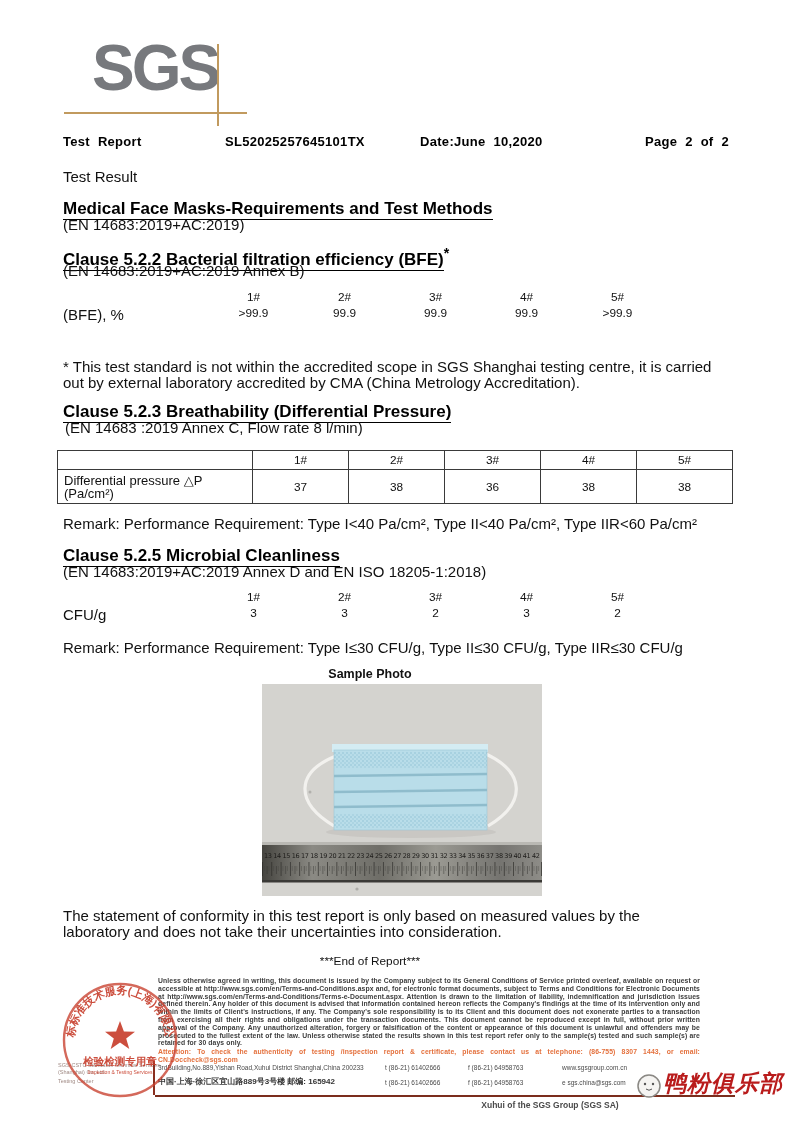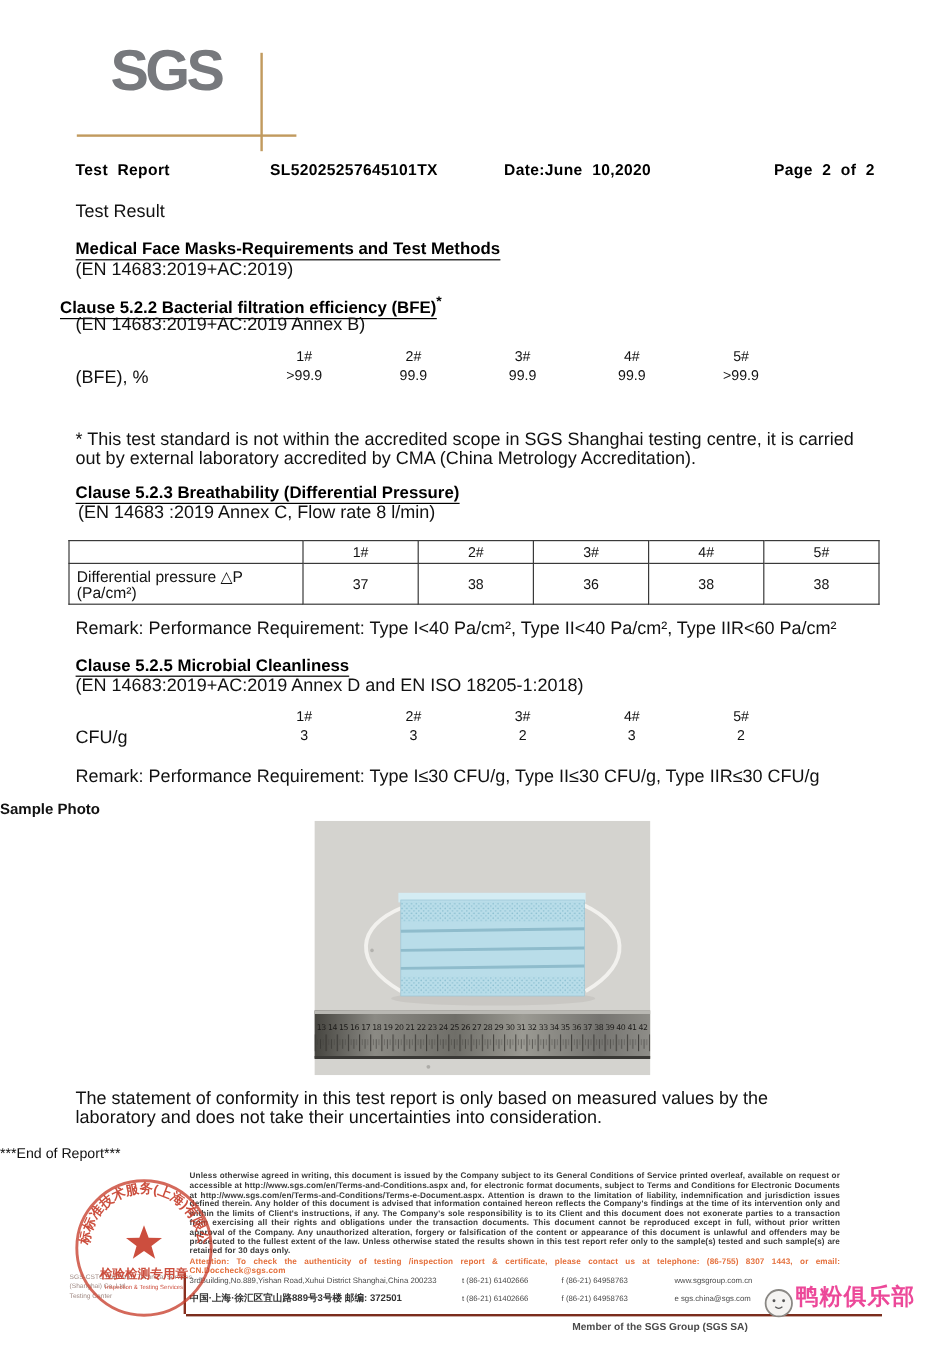--- a/index.html
+++ b/index.html
@@ -2,29 +2,29 @@
 <html><head>
 <meta charset="utf-8">
 <style>
   html,body { margin:0; padding:0; background:#ffffff; }
   .page {
     position:relative; width:793px; height:1122px; background:#ffffff;
     font-family:"Liberation Sans", sans-serif; color:#111; overflow:hidden;
   }
   .abs { position:absolute; }
   
-  .logo-text { left:92px; top:36px; font-size:48px; font-weight:bold; color:#77797d;
+  .logo-text { left:92px; top:36px; font-size:64px; font-weight:bold; color:#77797d;
                letter-spacing:-3px; line-height:1; }
   .logo-vline { left:217px; top:44px; width:2px; height:82px; background:#c19a5e; }
   .logo-hline { left:64px; top:112px; width:183px; height:2px; background:#c19a5e; }
   
   .hdr { top:134px; font-size:13px; font-weight:bold; letter-spacing:0.3px; word-spacing:4px; color:#000; }
   
   .body-txt { font-size:15px; color:#111; }
-  .heading { font-size:14px; font-weight:bold; color:#000; }
+  .heading { font-size:17px; font-weight:bold; color:#000; }
   .heading .ul { border-bottom:1.6px solid #000; padding-bottom:1px; }
   .cols-row { left:208px; width:455px; display:flex; font-size:11.8px; }
   .cols-row span { width:91px; text-align:center; }
   
   table.bt { border-collapse:collapse; width:676px; table-layout:fixed; }
   table.bt td { border:1px solid #3a3a3a; font-size:11.8px; text-align:center; padding:0; }
   table.bt .lbl { text-align:left; padding:2px 4px 2px 6px; line-height:13px; font-size:13px; }
   table.bt tr.hd td { height:18px; }
   table.bt tr.dt td { height:29px; }
   
@@ -35,24 +35,24 @@
                text-align:justify; letter-spacing:0.1px; margin-top:1px; }
   .addr { font-size:6.5px; color:#4a4a4a; white-space:nowrap; }
   .addr-cn { font-size:8px; font-weight:bold; color:#333; white-space:nowrap; }
   .vdiv { left:153px; top:1061px; width:1.5px; height:34px; background:#8a2f1f; }
   .hrule { left:155px; top:1095px; width:580px; height:2px; background:#7b2d1d; }
   .member { left:400px; top:1100px; width:300px; text-align:center; font-size:8.5px;
             font-weight:bold; color:#4a4a4a; }
   .company { left:58px; width:112px; font-size:5.5px; line-height:7px; color:#a08a84; }
   .stamp { left:60px; top:979px; width:120px; height:122px; opacity:0.92; z-index:3; }
   .wm { z-index:4; }
-  .wm-text { left:663px; top:1068px; font-size:19px; font-weight:bold; color:#ec4899;
-             letter-spacing:1px; }
+  .wm-text { left:663px; top:1068px; font-size:23px; font-weight:bold; color:#b91c1c;
+             letter-spacing:1px;font-style:italic; }
   .photo-box { left:262px; top:684px; width:280px; height:212px; }
-  .center-line { left:0; width:740px; text-align:left; }
+  .center-line { left:0; width:740px; text-align:center; }
 </style>
 </head>
 <body>
 
 <div class="page">
 
   <div class="abs logo-text">SGS</div>
   <div class="abs logo-vline"></div>
   <div class="abs logo-hline"></div>
 
@@ -61,21 +61,21 @@
   <div class="abs hdr" style="left:420px;">Date:June 10,2020</div>
   <div class="abs hdr" style="left:645px;">Page 2 of 2</div>
 
   <div class="abs body-txt" style="left:63px; top:168px;">Test Result</div>
 
   <div class="abs heading" style="left:63px; top:199px;">
     <span class="ul">Medical Face Masks-Requirements and Test Methods</span>
   </div>
   <div class="abs body-txt" style="left:63px; top:216px;">(EN 14683:2019+AC:2019)</div>
 
-  <div class="abs heading" style="left:50px; top:245px;">
+  <div class="abs heading" style="left:63px; top:245px;">
     <span class="ul">Clause 5.2.2 Bacterial filtration efficiency (BFE)</span><sup>*</sup>
   </div>
   <div class="abs body-txt" style="left:63px; top:262px;">(EN 14683:2019+AC:2019 Annex B)</div>
 
   <div class="abs cols-row" style="top:290px;">
     <span>1#</span>
     <span>2#</span>
     <span>3#</span>
     <span>4#</span>
     <span>5#</span>
@@ -213,26 +213,26 @@
   </div>
 
   <div class="abs company" style="top:1062px;">SGS-CSTC Standards Technical Services (Shanghai) Co.,Ltd.</div>
   <div class="abs company" style="top:1078px;">Testing Center</div>
 
   <div class="abs vdiv"></div>
   <div class="abs addr" style="left:158px; top:1064px;">3rdBuilding,No.889,Yishan Road,Xuhui District Shanghai,China  200233</div>
   <div class="abs addr" style="left:385px; top:1064px;">t (86-21) 61402666</div>
   <div class="abs addr" style="left:468px; top:1064px;">f (86-21) 64958763</div>
   <div class="abs addr" style="left:562px; top:1064px;">www.sgsgroup.com.cn</div>
-  <div class="abs addr-cn" style="left:158px; top:1076px;">中国·上海·徐汇区宜山路889号3号楼  邮编: 372501</div>
+  <div class="abs addr-cn" style="left:158px; top:1076px;">中国·上海·徐汇区宜山路889号3号楼  邮编: 165942</div>
   <div class="abs addr" style="left:385px; top:1079px;">t (86-21) 61402666</div>
   <div class="abs addr" style="left:468px; top:1079px;">f (86-21) 64958763</div>
   <div class="abs addr" style="left:562px; top:1079px;">e sgs.china@sgs.com</div>
   <div class="abs hrule"></div>
-  <div class="abs member">Member of the SGS Group (SGS SA)</div>
+  <div class="abs member">Xuhui of the SGS Group (SGS SA)</div>
 
   <div class="abs stamp">
     <svg width="120" height="122" viewBox="0 0 120 122">
       <circle cx="60" cy="61" r="56" fill="none" stroke="#c8402e" stroke-width="2.4" opacity="0.85"></circle>
       <path id="arcTop" d="M 14,61 A 46,46 0 0 1 106,61" fill="none"></path>
       <text font-size="11" fill="#c8402e" font-weight="bold">
         <textPath href="#arcTop" startOffset="50%" text-anchor="middle">通标标准技术服务(上海)有限公司</textPath>
       </text>
       <polygon fill="#c8402e" points="60,42 63.9,52.5 75,52.7 66.2,59.4 69.3,70 60,63.6 50.7,70 53.8,59.4 45,52.7 56.1,52.5"></polygon>
       <text x="60" y="86" text-anchor="middle" font-size="10.5" font-weight="bold" fill="#c8402e">检验检测专用章</text>

